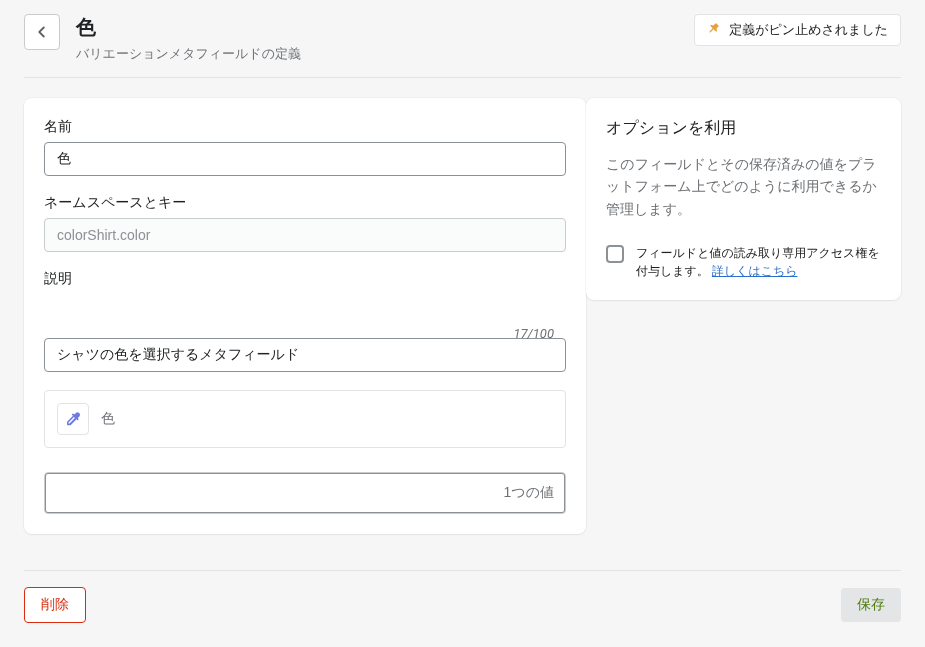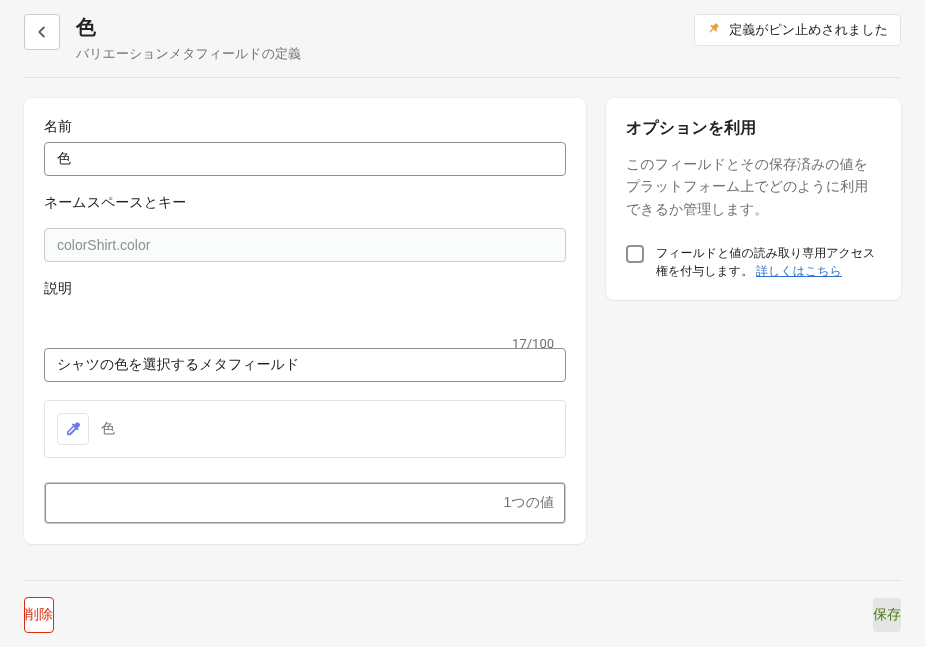--- a/index.html
+++ b/index.html
@@ -68,21 +68,20 @@
     .pin-icon {
       color: #e8a13a;
     }
     .divider {
       height: 1px;
       background: #e1e3e5;
       margin: 0 24px;
     }
     .content {
       display: flex;
-      gap: 20px;
       padding: 20px 24px;
       align-items: flex-start;
     }
     .card {
       background: #ffffff;
       border-radius: 8px;
       box-shadow: 0 0 0 1px rgba(0,0,0,0.03), 0 1px 2px rgba(0,0,0,0.05);
       padding: 20px;
     }
     .main-card {
@@ -106,37 +105,37 @@
       border-radius: 4px;
       padding: 8px 12px;
       font-size: 14px;
       background: #ffffff;
       color: #202223;
     }
     .input.disabled {
       background: #fafbfb;
       color: #8c9196;
       border-color: #c9cccf;
-      margin-top: 10px;
     }
     .help-text {
       font-size: 13px;
       color: #6d7175;
       margin-top: 6px;
     }
     .input-with-counter {
       position: relative;
     }
     .counter {
       position: absolute;
       right: 12px;
       top: 50%;
       transform: translateY(-50%);
       font-size: 13px;
       color: #6d7175;
+      font-style: italic;
     }
     .type-pill {
       display: flex;
       align-items: center;
       gap: 12px;
       border: 1px solid #e1e3e5;
       border-radius: 4px;
       padding: 12px;
       margin-bottom: 24px;
     }
@@ -180,21 +179,21 @@
       border-radius: 4px;
       margin: -1px;
       z-index: 1;
       position: relative;
     }
     .segmented-item:not(:last-child):not(.selected) {
       border-right: 1px solid #c9cccf;
     }
     .side-title {
       font-size: 16px;
-      font-weight: 700;
+      font-weight: 400;
       margin-bottom: 14px;
     }
     .side-desc {
       font-size: 14px;
       color: #6d7175;
       line-height: 1.6;
       margin-bottom: 24px;
     }
     .checkbox-row {
       display: flex;
@@ -228,21 +227,21 @@
       height: 1px;
       background: #e1e3e5;
       margin-bottom: 16px;
     }
     .footer-actions {
       display: flex;
       justify-content: space-between;
       align-items: center;
     }
     .btn {
-      padding: 8px 0;
+      padding: 8px 16px;
       border-radius: 4px;
       font-size: 14px;
       cursor: pointer;
       border: 1px solid transparent;
       background: #ffffff;
     }
     .btn-danger {
       border-color: #d82c0d;
       color: #d82c0d;
     }

